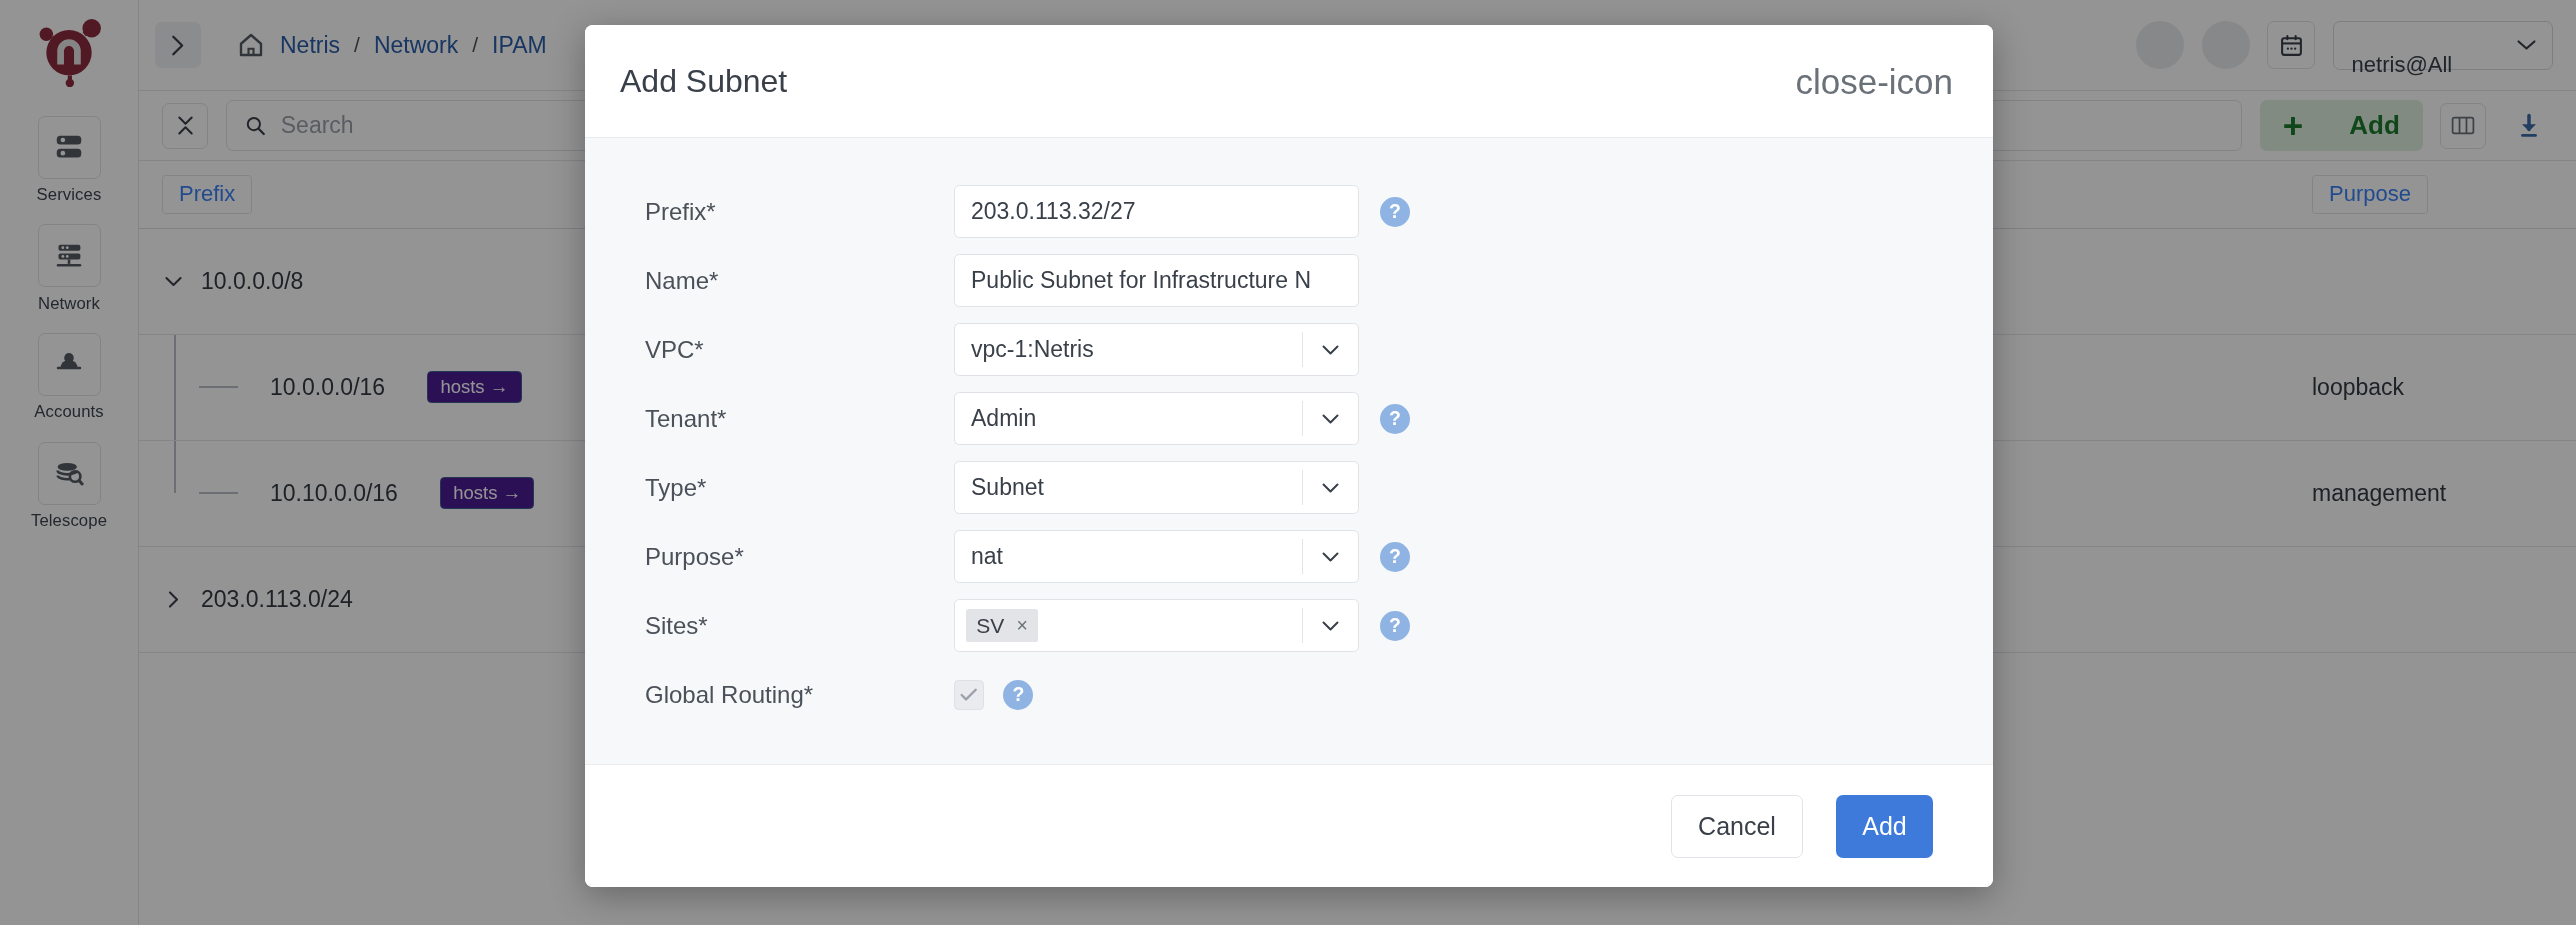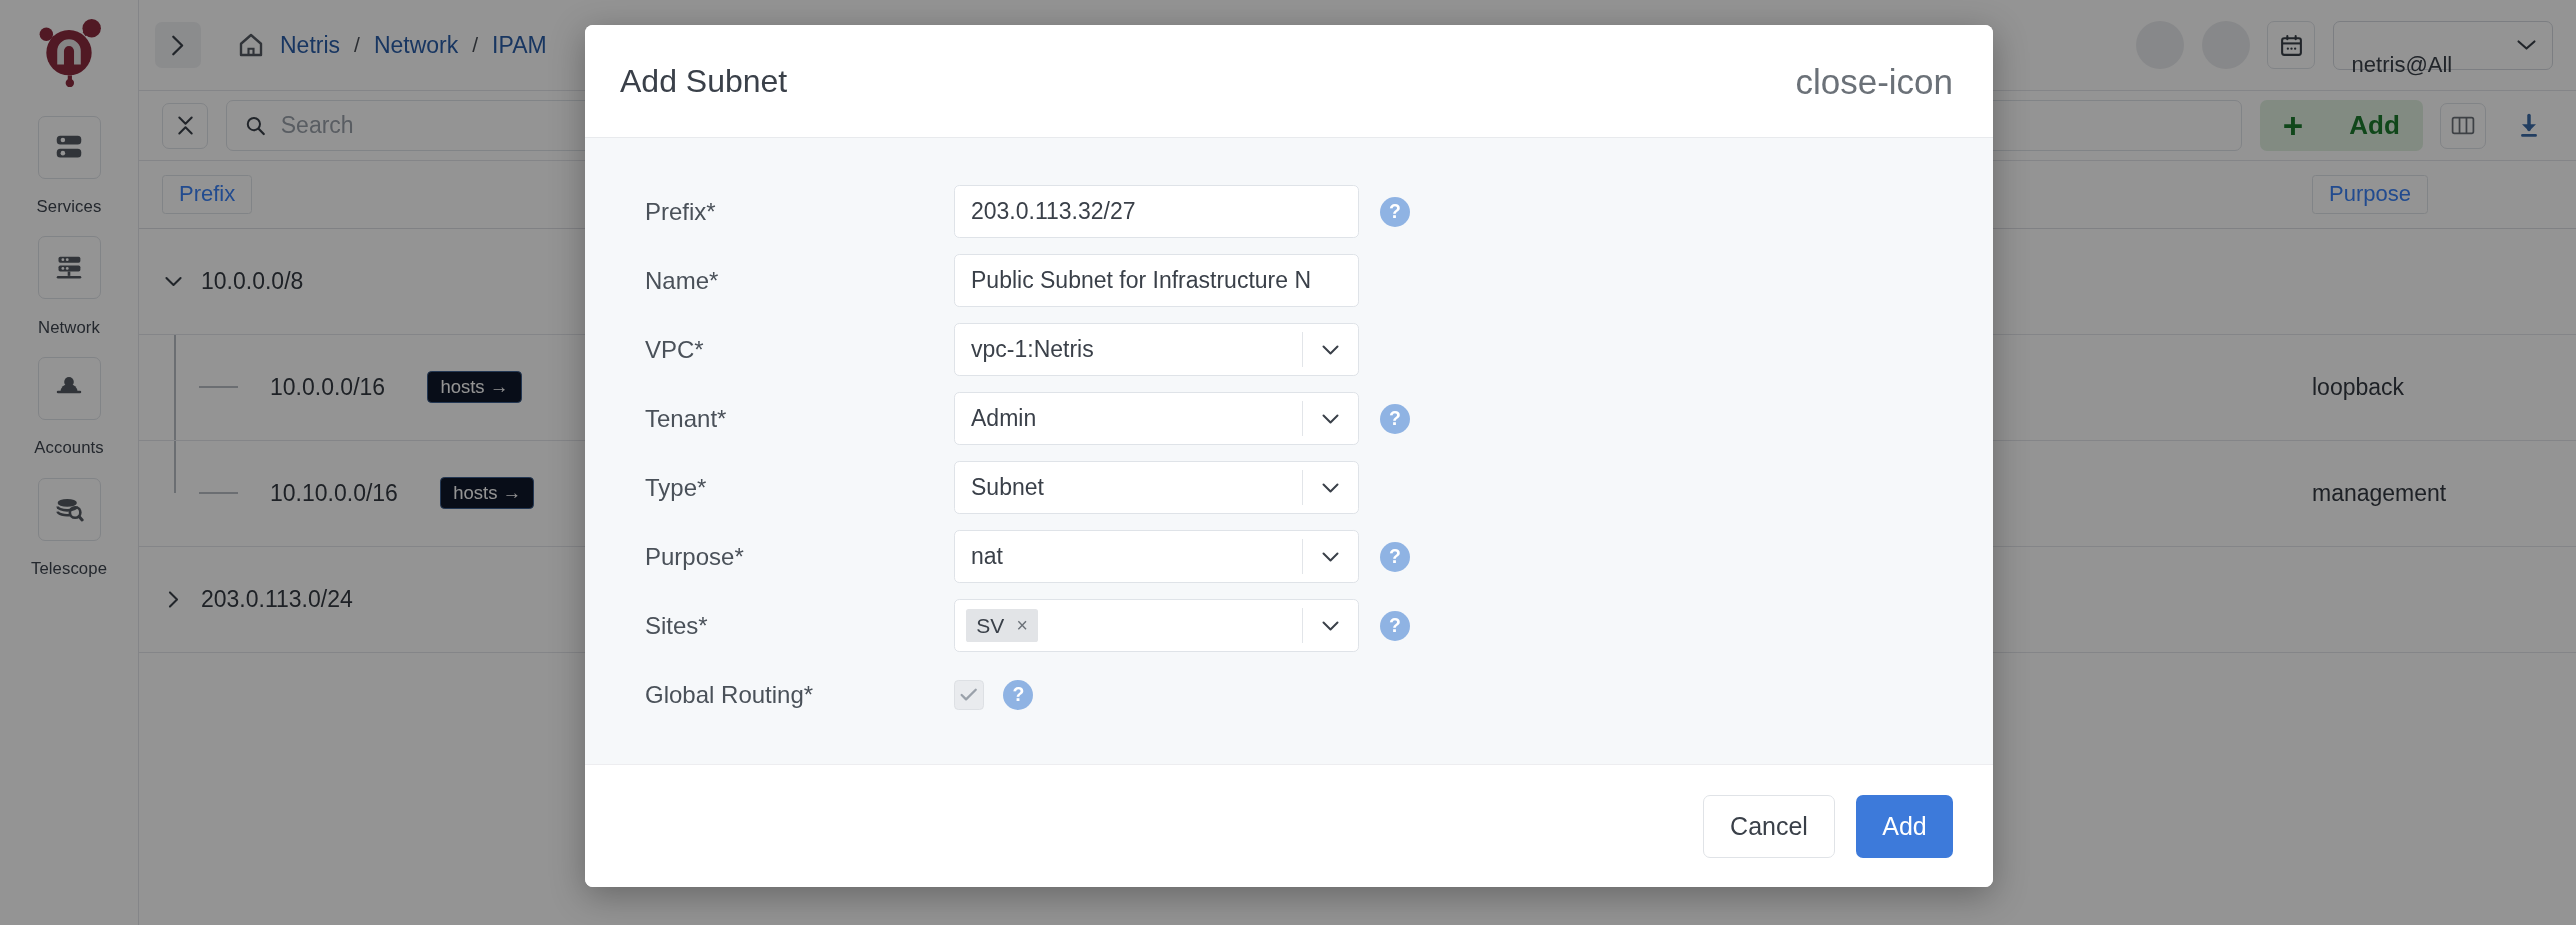--- a/index.html
+++ b/index.html
@@ -24,21 +24,21 @@
   .rail {
     position: absolute; left: 0; top: 0;
     width: 139px; height: 926px;
     background: #ffffff;
     border-right: 0.9px solid #e3e6ea;
     display: flex; flex-direction: column; align-items: center;
     padding-top: 8.8px;
   }
   .logo { width: 84px; height: 84px; display:block; }
   .rail-items { margin-top: 23px; width: 100%; display:flex; flex-direction:column; align-items:center; }
-  .rail-item { width: 100%; display:flex; flex-direction:column; align-items:center; margin-bottom: 19.4px; cursor:pointer;gap:12px; }
+  .rail-item { width: 100%; display:flex; flex-direction:column; align-items:center; margin-bottom: 19.4px; cursor:pointer; }
   .rail-icon-box {
     width: 63px; height: 63px; border-radius: 7px;
     border: 0.9px solid #dfe3e8;
     display:flex; align-items:center; justify-content:center;
     background:#fff;
   }
   .rail-label { margin-top: 6.2px; font-size: 16.7px; color: #3f4650; letter-spacing:0.1px; }
 
   
   .header {
@@ -115,21 +115,21 @@
   .prefix-inner { display:flex; align-items:center; gap: 16px; }
   .chev { width: 23px; height: 23px; flex:none; cursor:pointer; }
   .tree-line-v {
     position:absolute; left: 0; top: 0; bottom: 0; width: 1.8px; background:#b9bec5;
   }
   .tree-line-h {
     display:inline-block; width: 39px; height: 1.8px; background:#b9bec5; flex:none;
   }
   .badge-hosts {
     display:inline-flex; align-items:center; gap: 8.8px;
-    background:#0f172a; color:#fff; font-size: 18.5px;
+    background:#4c1d95; color:#fff; font-size: 18.5px;
     padding: 4.4px 12.3px; border-radius: 4.4px; border:0.9px solid #3d5f8f;
     margin-left: 26px; white-space:nowrap;
   }
 
   
   .modal {
     position: absolute;
     left: 585px; top: 25px; width: 1408px; height: 862px;
     background:#ffffff; border-radius: 8px;
     box-shadow: 0 8.8px 35px rgba(0,0,0,.30);
@@ -176,22 +176,22 @@
     display:flex; align-items:center; justify-content:center; cursor:pointer;
   }
   .help-dot {
     width: 30px; height: 30px; border-radius:50%; background:#8fb3e3;
     display:flex; align-items:center; justify-content:center;
     color:#fff; font-size: 19.4px; font-weight:700; cursor:pointer;
   }
 
   .modal-foot {
     height: 123px; background:#fff; border-top: 0.9px solid #ededf0;
-    display:flex; align-items:center; justify-content:flex-end; gap: 21px;
-    padding: 0 40px; flex:none;
+    display:flex; align-items:center; justify-content:flex-end; gap: 33px;
+    padding: 0 60px; flex:none;
   }
   .btn-cancel {
     min-width: 132px; height: 63px; border:0.9px solid #e0e3e7; border-radius: 7px;
     background:#fff; font-size: 25px; color:#3a4049; cursor:pointer;
     font-family:"Liberation Sans", sans-serif;
   }
   .btn-add {
     min-width: 97px; height: 63px; border:none; border-radius: 7px;
     background:#3d7ada; color:#fff; font-size: 25px; cursor:pointer;
     font-family:"Liberation Sans", sans-serif; padding: 0 23px;

